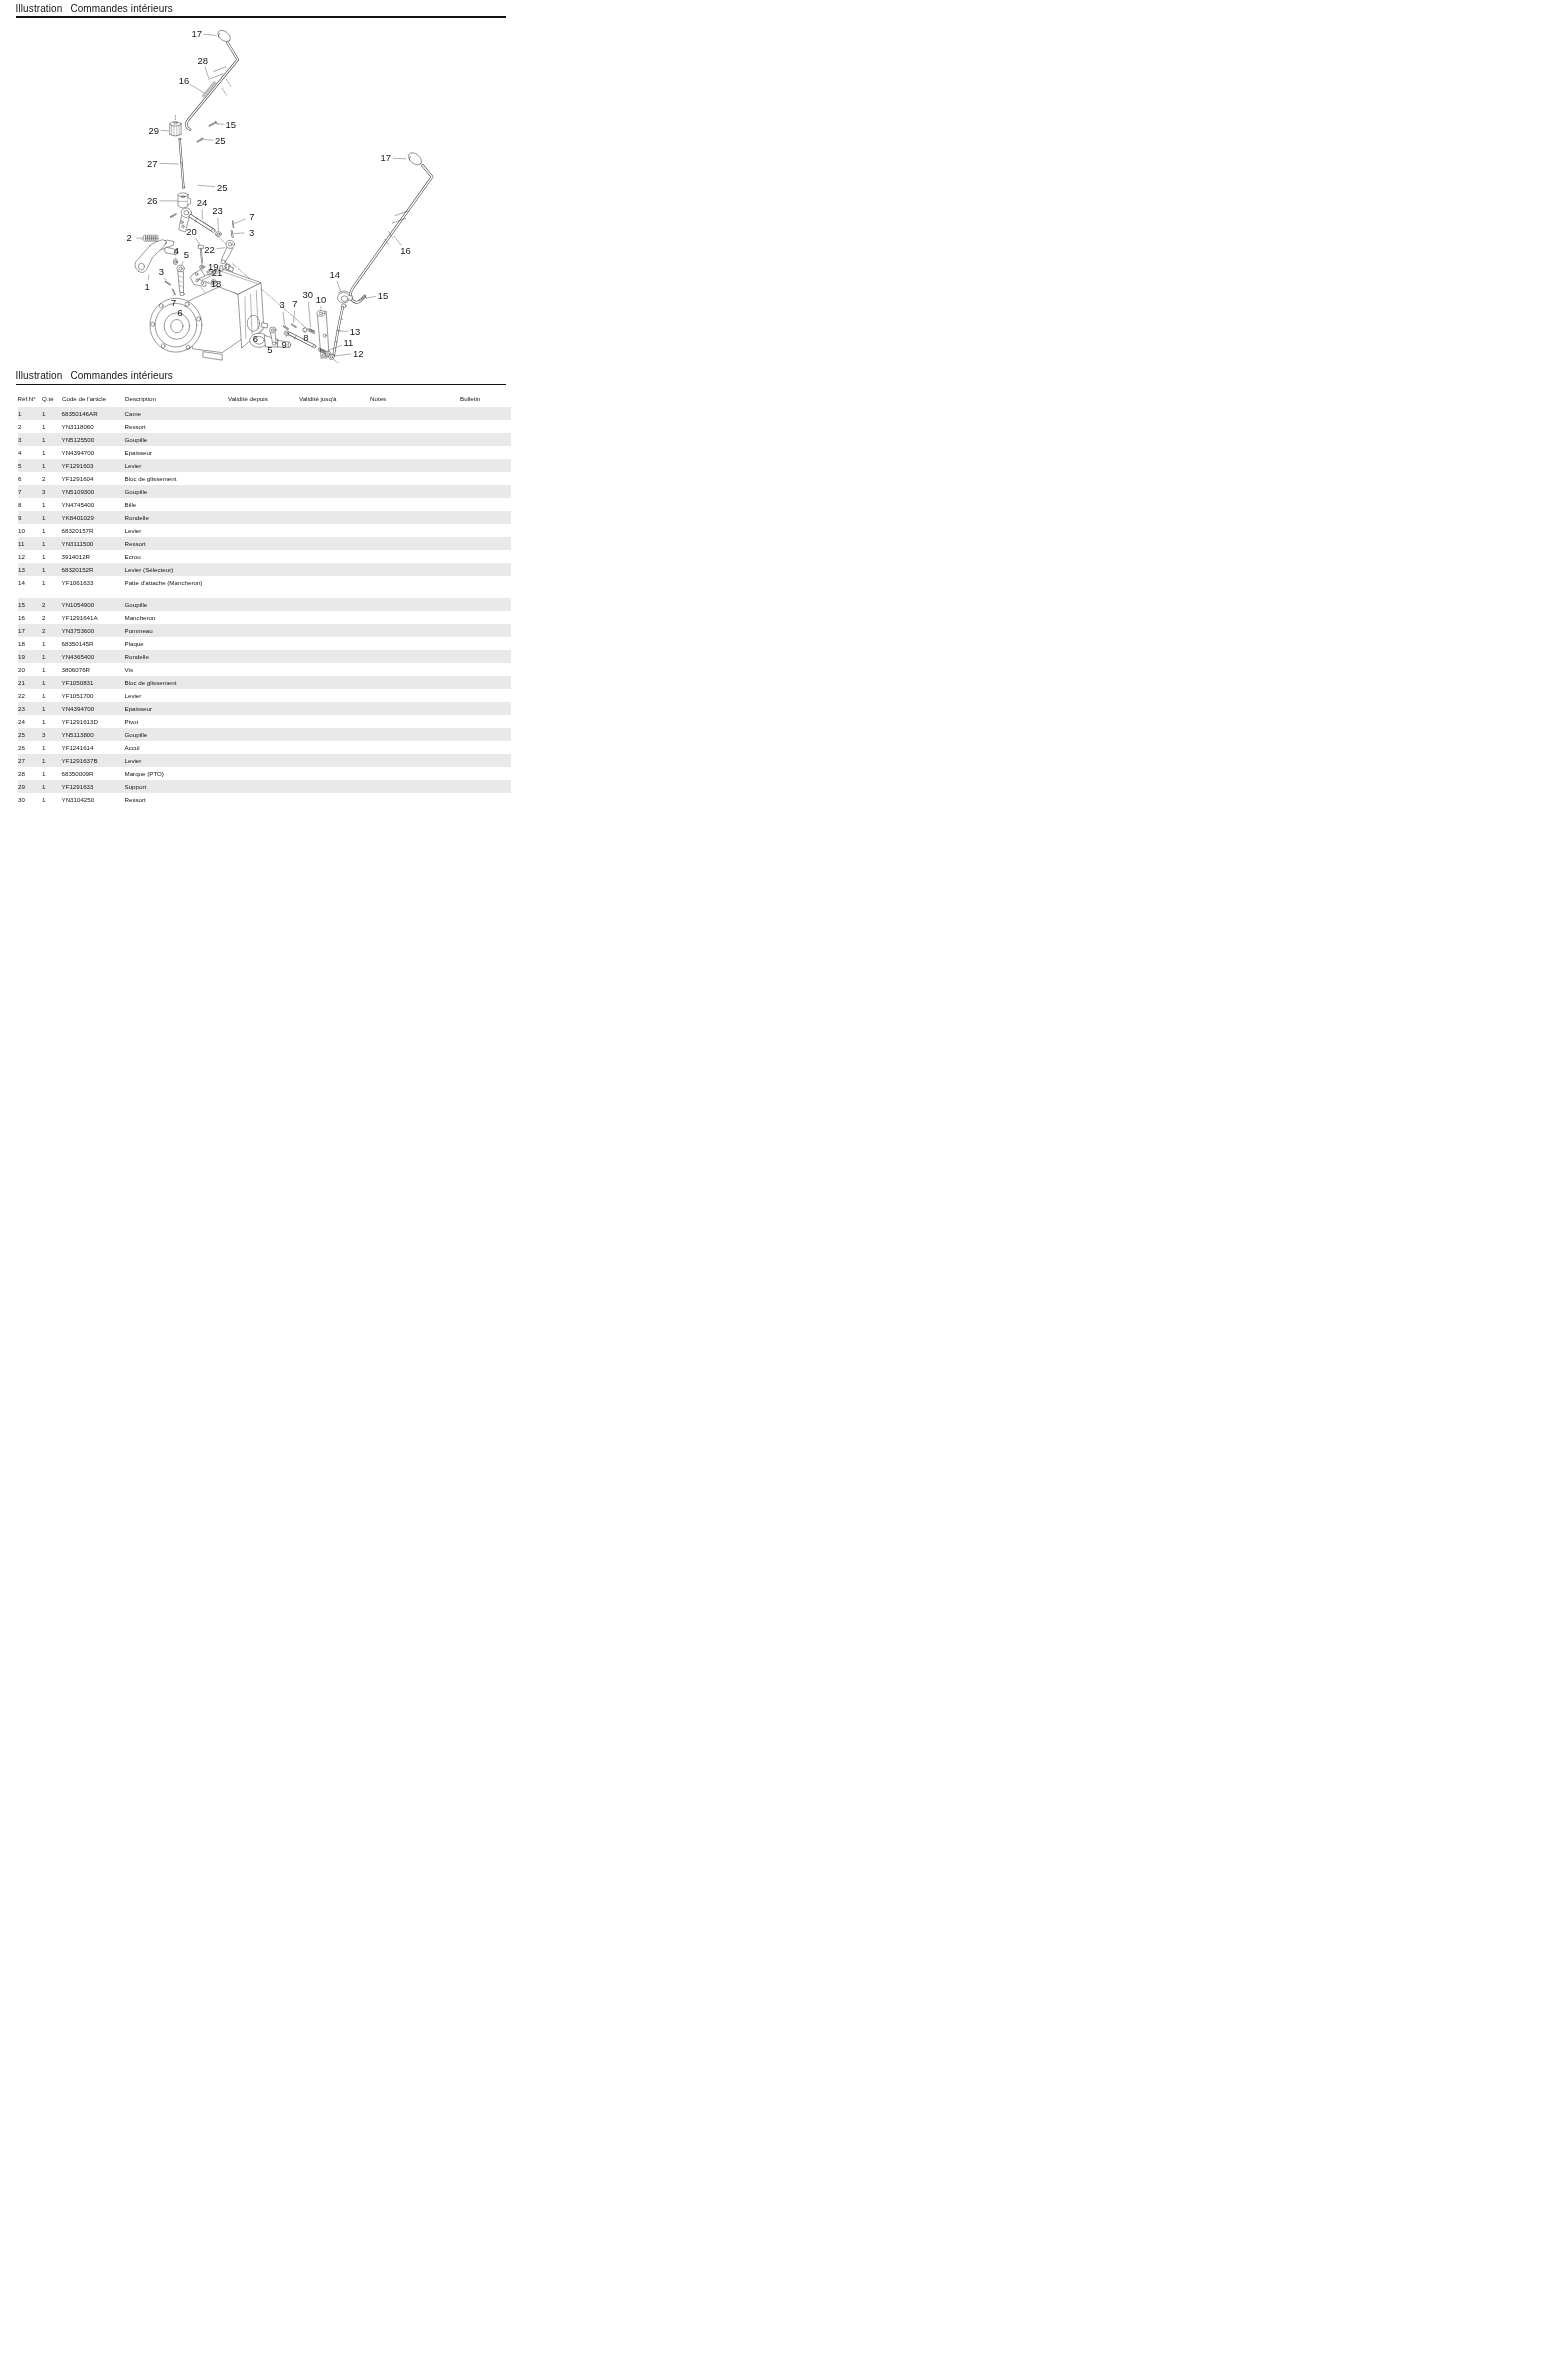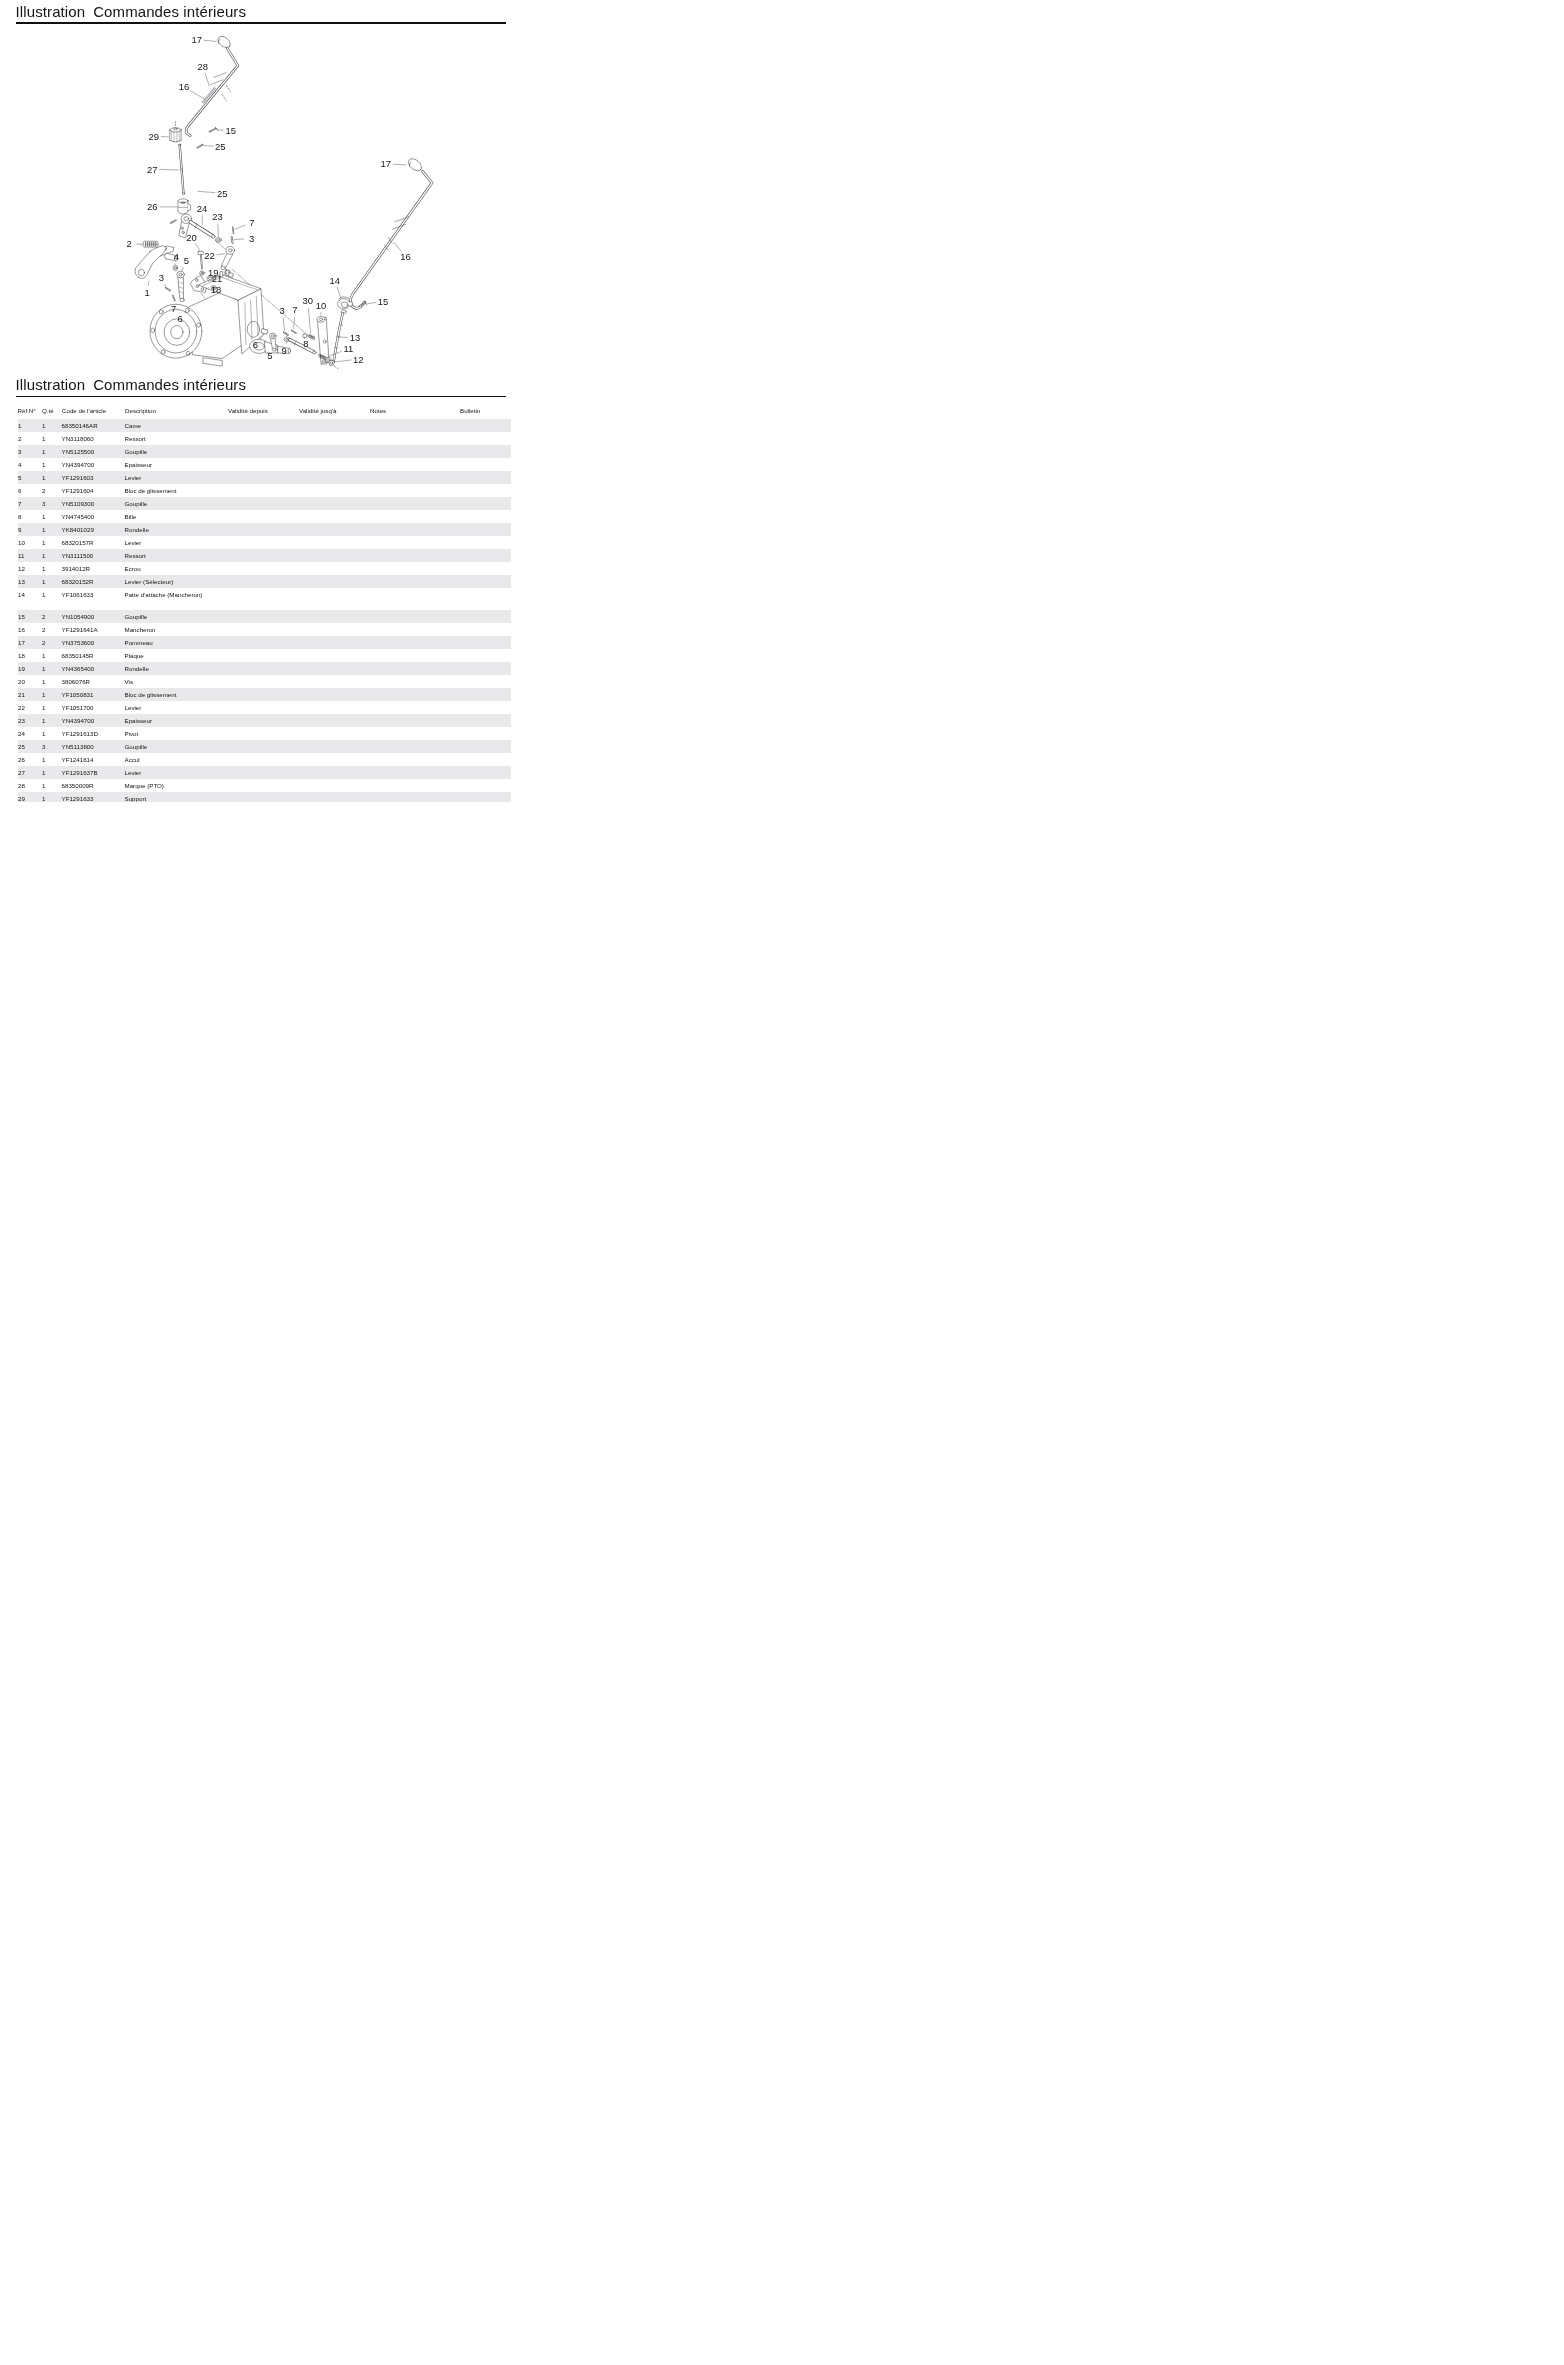--- a/index.html
+++ b/index.html
@@ -7,21 +7,21 @@
     position:relative;
     width:521px;
     height:802px;
     overflow:hidden;
     background:#fff;
     font-family:"Liberation Sans","DejaVu Sans",sans-serif;
     color:#141414;
   }
   .doc-title{
     margin:2.8px 0 2.4px 15.6px;
-    font-size:15px;
+    font-size:10px;
     font-weight:400;
     letter-spacing:0.1px;
     white-space:nowrap;
   }
   .doc-title .t-name{margin-left:8px;}
   .rule{
     margin-left:15.6px;
     width:490px;
     height:1.4px;
     background:#111;

